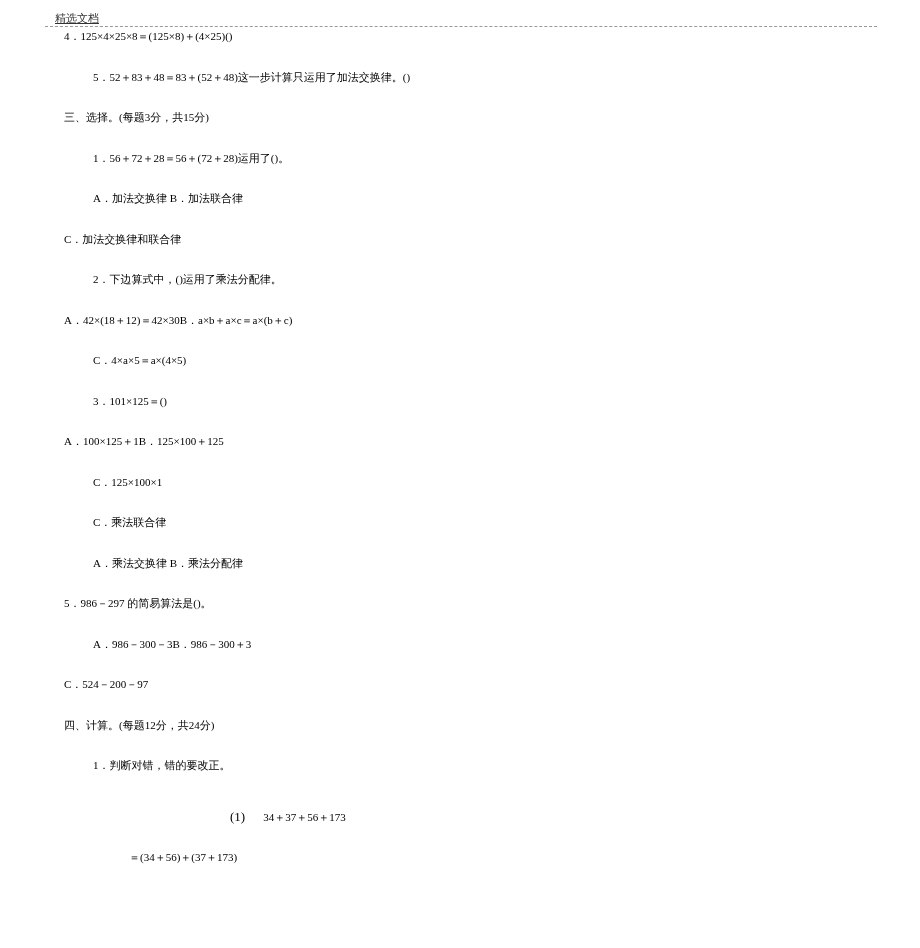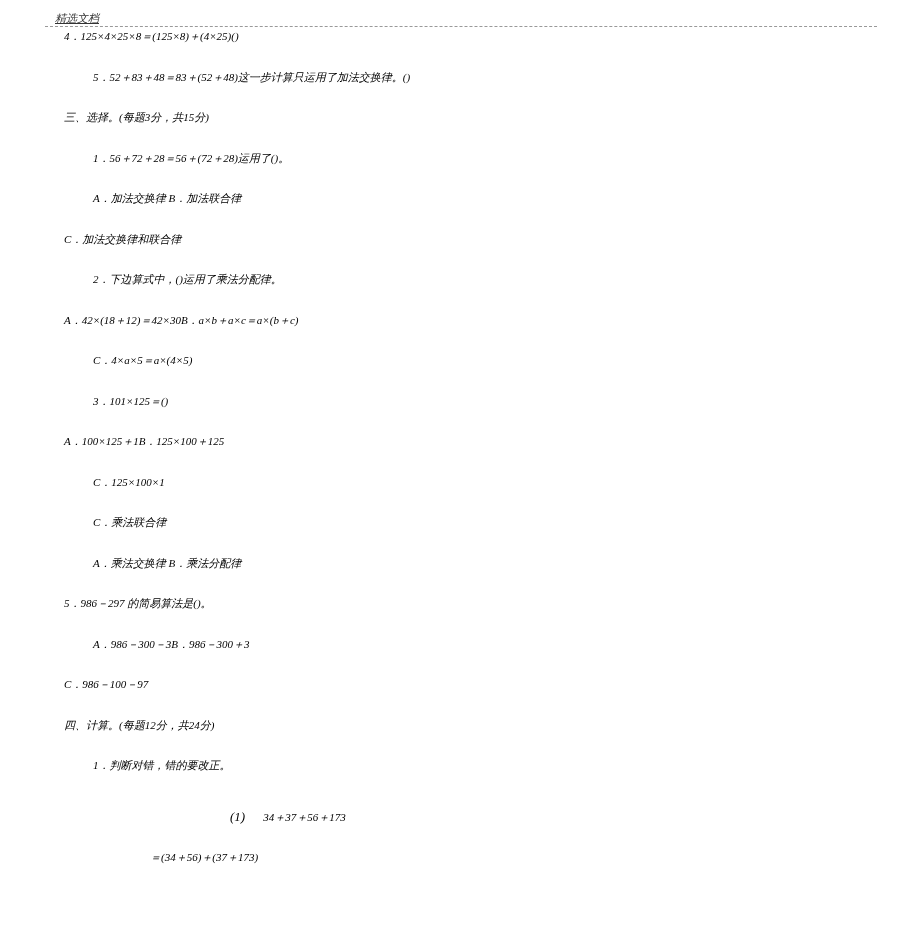--- a/index.html
+++ b/index.html
@@ -1,19 +1,18 @@
 <!DOCTYPE html>
 <html><head>
   <meta charset="utf-8">
   <style>
     * {
       margin: 0;
       padding: 0;
       box-sizing: border-box;
-      font-style: italic;
     }
     body {
       width: 920px;
       height: 948px;
       background: #ffffff;
       font-family: "SimSun", "宋体", serif;
       font-size: 11px;
       color: #000000;
       position: relative;
     }
@@ -59,21 +58,21 @@
     .calc-label {
       font-size: 13px;
       margin-left: 185px;
       margin-right: 18px;
     }
     .calc-expr {
       font-size: 11px;
       margin-top: 12px;
     }
     .calc-eq {
-      margin-left: 105px;
+      margin-left: 84px;
       margin-bottom: 24px;
     }
   </style>
 </head>
 <body>
 
 <div class="header-label">精选文档</div>
 <div class="dotted-border"></div>
 
 <div class="content">
@@ -86,21 +85,21 @@
   <div class="line noindent">2．下边算式中，()运用了乘法分配律。</div>
   <div class="line indent">A．42×(18＋12)＝42×30B．a×b＋a×c＝a×(b＋c)</div>
   <div class="line noindent">C．4×a×5＝a×(4×5)</div>
   <div class="line noindent">3．101×125＝()</div>
   <div class="line indent">A．100×125＋1B．125×100＋125</div>
   <div class="line noindent">C．125×100×1</div>
   <div class="line noindent">C．乘法联合律</div>
   <div class="line noindent">A．乘法交换律 B．乘法分配律</div>
   <div class="line indent">5．986－297 的简易算法是()。</div>
   <div class="line noindent">A．986－300－3B．986－300＋3</div>
-  <div class="line indent">C．986－100－97</div>
+  <div class="line indent">C．524－200－97</div>
   <div class="line indent">四、计算。(每题12分，共24分)</div>
   <div class="line noindent">1．判断对错，错的要改正。</div>
   <div class="calc-row">
     <span class="calc-label">(1)</span>
     <span class="calc-expr">34＋37＋56＋173</span>
   </div>
   <div class="line calc-eq">＝(34＋56)＋(37＋173)</div>
 </div>
 
 </body></html>

